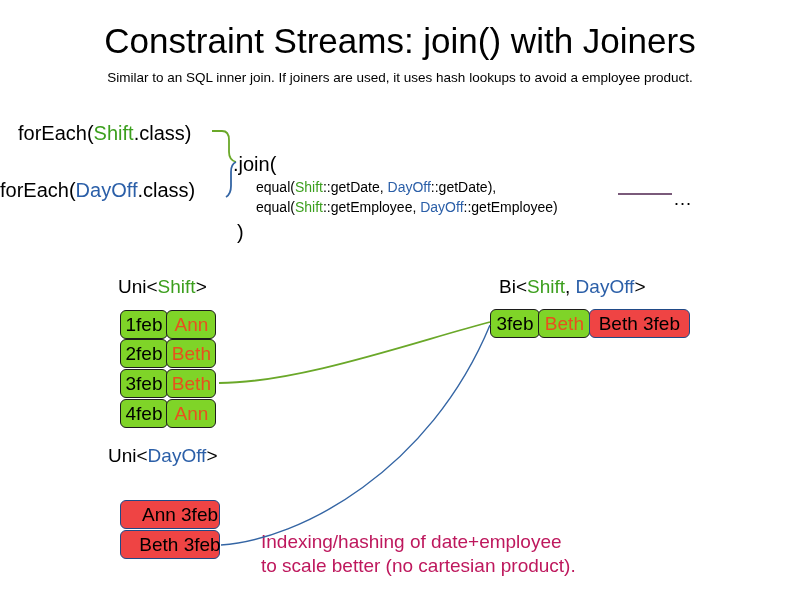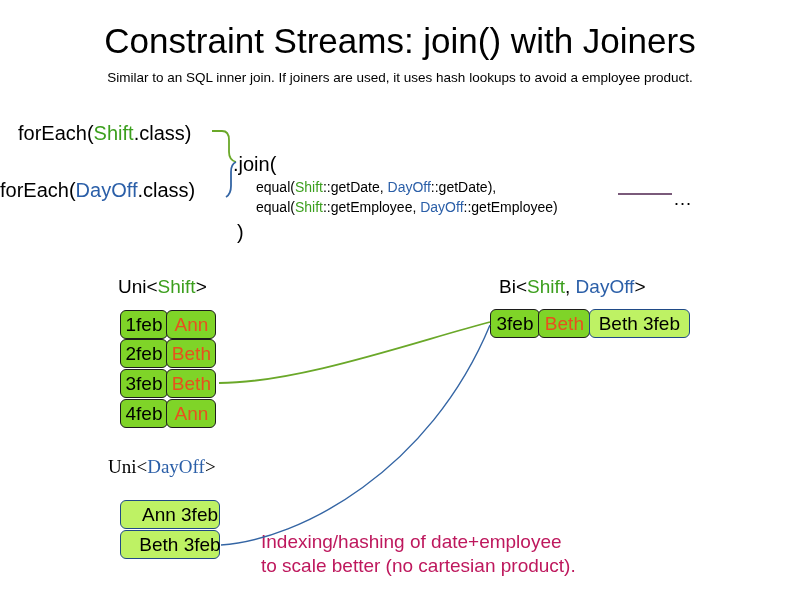--- a/index.html
+++ b/index.html
@@ -100,39 +100,39 @@
 
   
   .type-label {
     position: absolute;
     font-size: 19px;
     line-height: 23px;
     white-space: nowrap;
     color: #000;
   }
   .label-uni-shift  { left: 118px; top: 275px; }
-  .label-uni-dayoff { left: 108px; top: 455px; font-family: Liberation Serif, serif; }
+  .label-uni-dayoff { left: 108px; top: 444px; }
   .label-bi         { left: 499px; top: 275px; }
   .cell {
     box-sizing: border-box;
     height: 100%;
     display: flex;
     align-items: center;
     justify-content: center;
     border-radius: 6px;
     border: 1.6px solid #000000;
     font-size: 19px;
     white-space: nowrap;
   }
   .cell-green {
     background: #7fd428;
     border-color: #1c1c1c;
   }
   .cell-blue {
-    background: #bef264;
+    background: #ef4444;
     border-color: #204a87;
     color: #000;
   }
   .txt-date { color: #000000; }
   .txt-name { color: #e8501e; }
 
   .shift-row {
     position: absolute;
     left: 120px;
     width: 98px;

